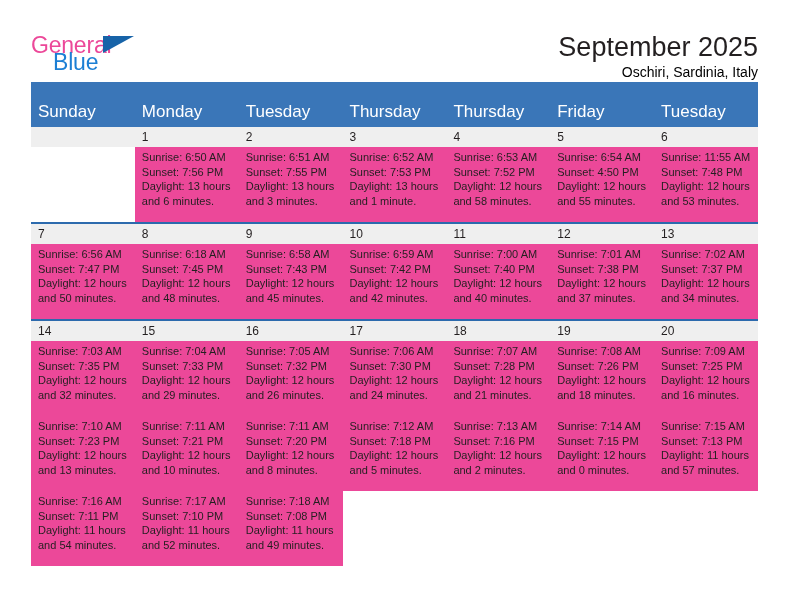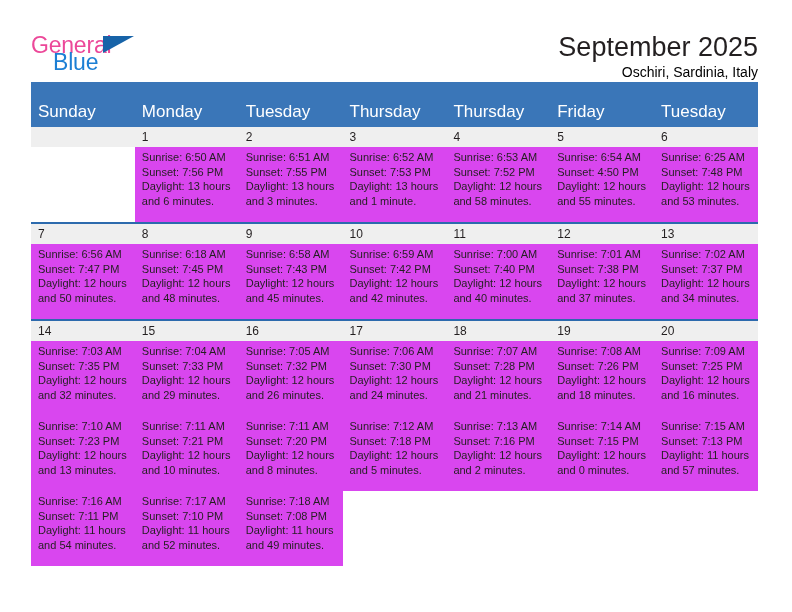--- a/index.html
+++ b/index.html
@@ -109,21 +109,21 @@
     color: #231f20;
     padding: 3px 0 3px 7px;
     height: 13px;
     vertical-align: top;
     border-top: 2px solid #2c6aad;
   }
   .week-1 .daynum-row td { border-top: none; }
   .daynum-row td.blank { background: #efefef; }
 
   .info-row td {
-    background: #d946ef;
+    background: #ec4899;
     font-size: 11px;
     color: #231f20;
     padding: 3px 5px 10px 7px;
     vertical-align: top;
     line-height: 14.6px;
     height: 62px;
   }
   .info-row td.blank { background: #ffffff; }
   .info-line { white-space: nowrap; }
   .info-wrap { white-space: normal; }
@@ -206,21 +206,21 @@
           <div class="info-wrap">Daylight: 12 hours</div>
           <div class="info-wrap">and 58 minutes.</div>
         </td>
         <td>
           <div class="info-line">Sunrise: 6:54 AM</div>
           <div class="info-line">Sunset: 4:50 PM</div>
           <div class="info-wrap">Daylight: 12 hours</div>
           <div class="info-wrap">and 55 minutes.</div>
         </td>
         <td>
-          <div class="info-line">Sunrise: 6:25 AM</div>
+          <div class="info-line">Sunrise: 11:55 AM</div>
           <div class="info-line">Sunset: 7:48 PM</div>
           <div class="info-wrap">Daylight: 12 hours</div>
           <div class="info-wrap">and 53 minutes.</div>
         </td>
       </tr>
     </tbody>
 
     <tbody>
       <tr class="daynum-row">
         <td>7</td>

